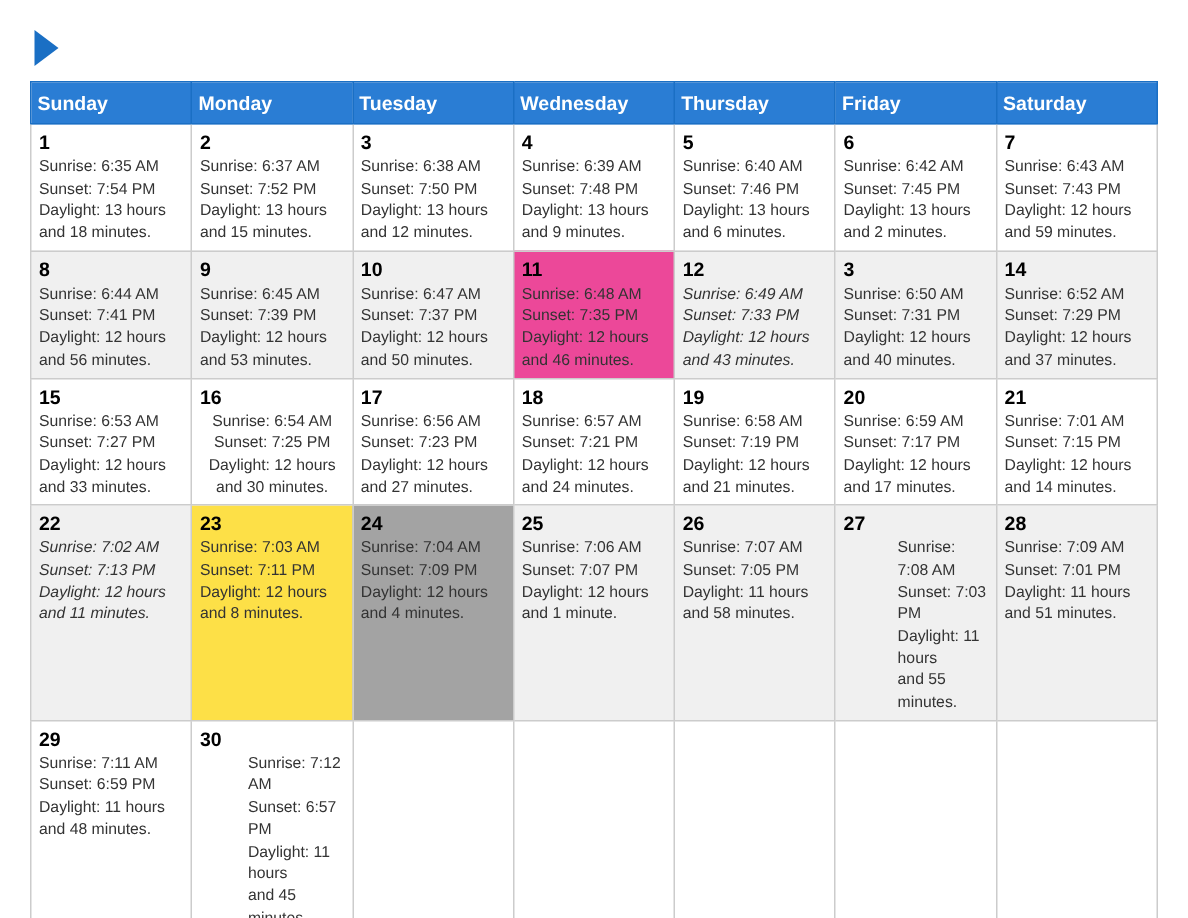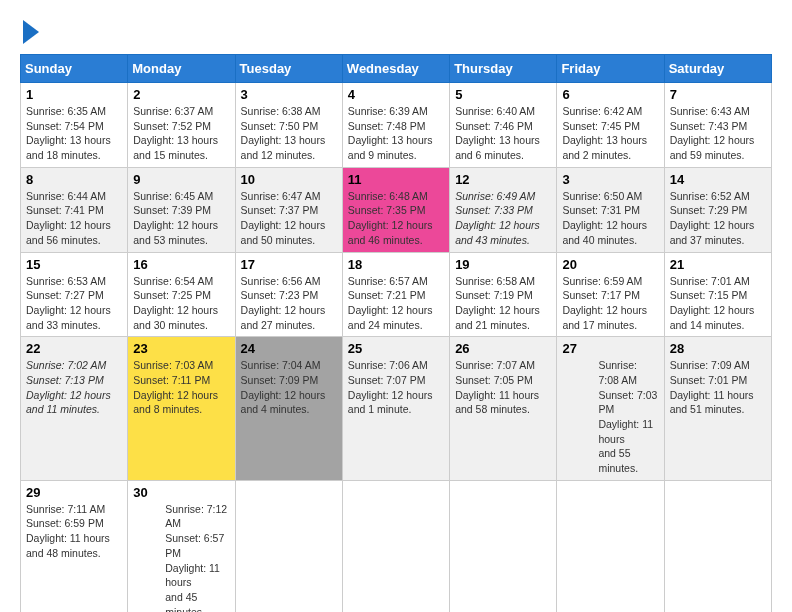--- a/index.html
+++ b/index.html
@@ -209,21 +209,21 @@
       <tr>
         <td>
           <div class="day-number">15</div>
           <div class="day-info" style="white-space: pre-line;">Sunrise: 6:53 AM
 Sunset: 7:27 PM
 Daylight: 12 hours
 and 33 minutes.</div>
         </td>
         <td>
           <div class="day-number">16</div>
-          <div class="day-info" style="white-space: pre-line;">Sunrise: 6:54 AM
+          <div class="day-info" style="white-space: pre-line; text-align: center;">Sunrise: 6:54 AM
 Sunset: 7:25 PM
 Daylight: 12 hours
 and 30 minutes.</div>
         </td>
         <td>
           <div class="day-number">17</div>
           <div class="day-info" style="white-space: pre-line;">Sunrise: 6:56 AM
 Sunset: 7:23 PM
 Daylight: 12 hours
 and 27 minutes.</div>

